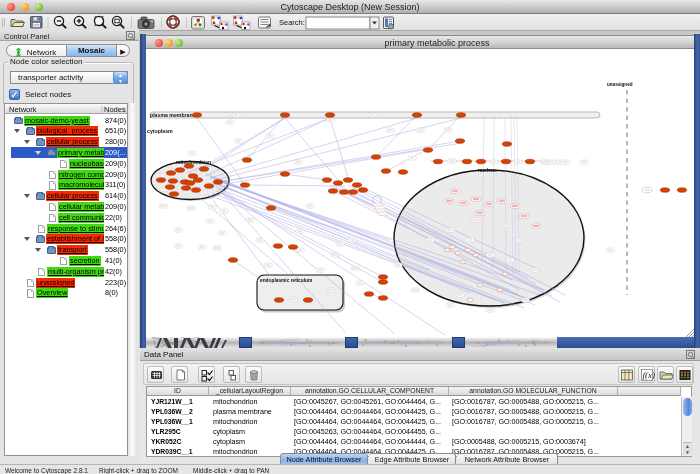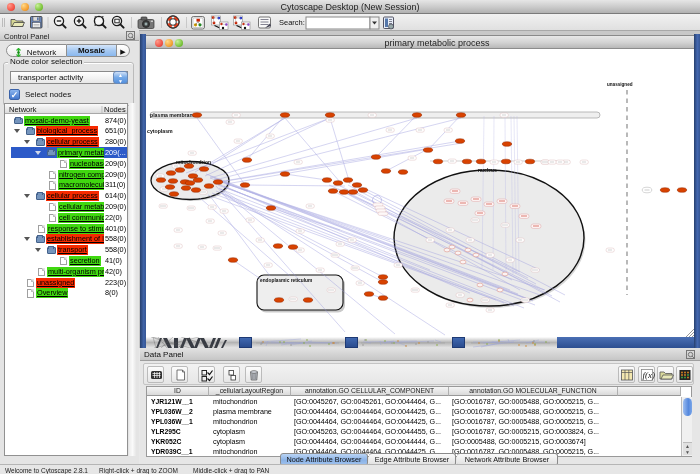--- a/index.html
+++ b/index.html
@@ -256,21 +256,21 @@
 <div class="cnt" style="">209(0)</div>
 </div>
 <div class="trow" style="top:108.2px;">
 <div class="doc" style="left:44px"></div>
 <div class="lbl grn" style="left:53px;max-width:46px;overflow:hidden;">cell communicat</div>
 <div class="cnt" style="">22(0)</div>
 </div>
 <div class="trow" style="top:119.0px;">
 <div class="doc" style="left:33px"></div>
 <div class="lbl grn" style="left:42px;max-width:57px;overflow:hidden;">response to stimulu</div>
-<div class="cnt" style="">401(0)</div>
+<div class="cnt" style="">264(6)</div>
 </div>
 <div class="trow" style="top:129.8px;">
 <div class="arr" style="left:19px;"></div>
 <div class="fold" style="left:31px"></div>
 <div class="lbl red" style="left:41px;max-width:58px;overflow:hidden;">establishment of lo</div>
 <div class="cnt" style="">558(0)</div>
 </div>
 <div class="trow" style="top:140.6px;">
 <div class="arr" style="left:30px;"></div>
 <div class="fold" style="left:42px"></div>
@@ -808,21 +808,20 @@
       <div class="td" style="left:66px;top:20px;width:76px">plasma membrane</div>
       <div class="td" style="left:147px;top:20px;width:152px">[GO:0044464, GO:0044464, GO:0044425, G...</div>
       <div class="td" style="left:305px;top:20px;width:163px">[GO:0016787, GO:0005488, GO:0005215, G...</div>
       <div class="td" style="left:4px;top:30px;width:58px;font-weight:bold;font-size:6.8px">YPL036W__1</div>
       <div class="td" style="left:66px;top:30px;width:76px">mitochondrion</div>
       <div class="td" style="left:147px;top:30px;width:152px">[GO:0044464, GO:0044464, GO:0044425, G...</div>
       <div class="td" style="left:305px;top:30px;width:163px">[GO:0016787, GO:0005488, GO:0005215, G...</div>
       <div class="td" style="left:4px;top:40px;width:58px;font-weight:bold;font-size:6.8px">YLR295C</div>
       <div class="td" style="left:66px;top:40px;width:76px">cytoplasm</div>
       <div class="td" style="left:147px;top:40px;width:152px">[GO:0045263, GO:0044464, GO:0044455, G...</div>
-      <div class="td" style="left:305px;top:40px;width:163px">[GO:0016787, GO:0005215, GO:0003824, G...</div>
       <div class="td" style="left:4px;top:50px;width:58px;font-weight:bold;font-size:6.8px">YKR052C</div>
       <div class="td" style="left:66px;top:50px;width:76px">cytoplasm</div>
       <div class="td" style="left:147px;top:50px;width:152px">[GO:0044464, GO:0044464, GO:0044444, G...</div>
       <div class="td" style="left:305px;top:50px;width:163px">[GO:0005488, GO:0005215, GO:0003674]</div>
       <div class="td" style="left:4px;top:60px;width:58px;font-weight:bold;font-size:6.8px">YDR039C__1</div>
       <div class="td" style="left:66px;top:60px;width:76px">mitochondrion</div>
       <div class="td" style="left:147px;top:60px;width:152px">[GO:0044464, GO:0044464, GO:0044425, G...</div>
       <div class="td" style="left:305px;top:60px;width:163px">[GO:0016787, GO:0005488, GO:0005215, G...</div>
       <div id="dsb">
         <div id="dsb-th"></div>

